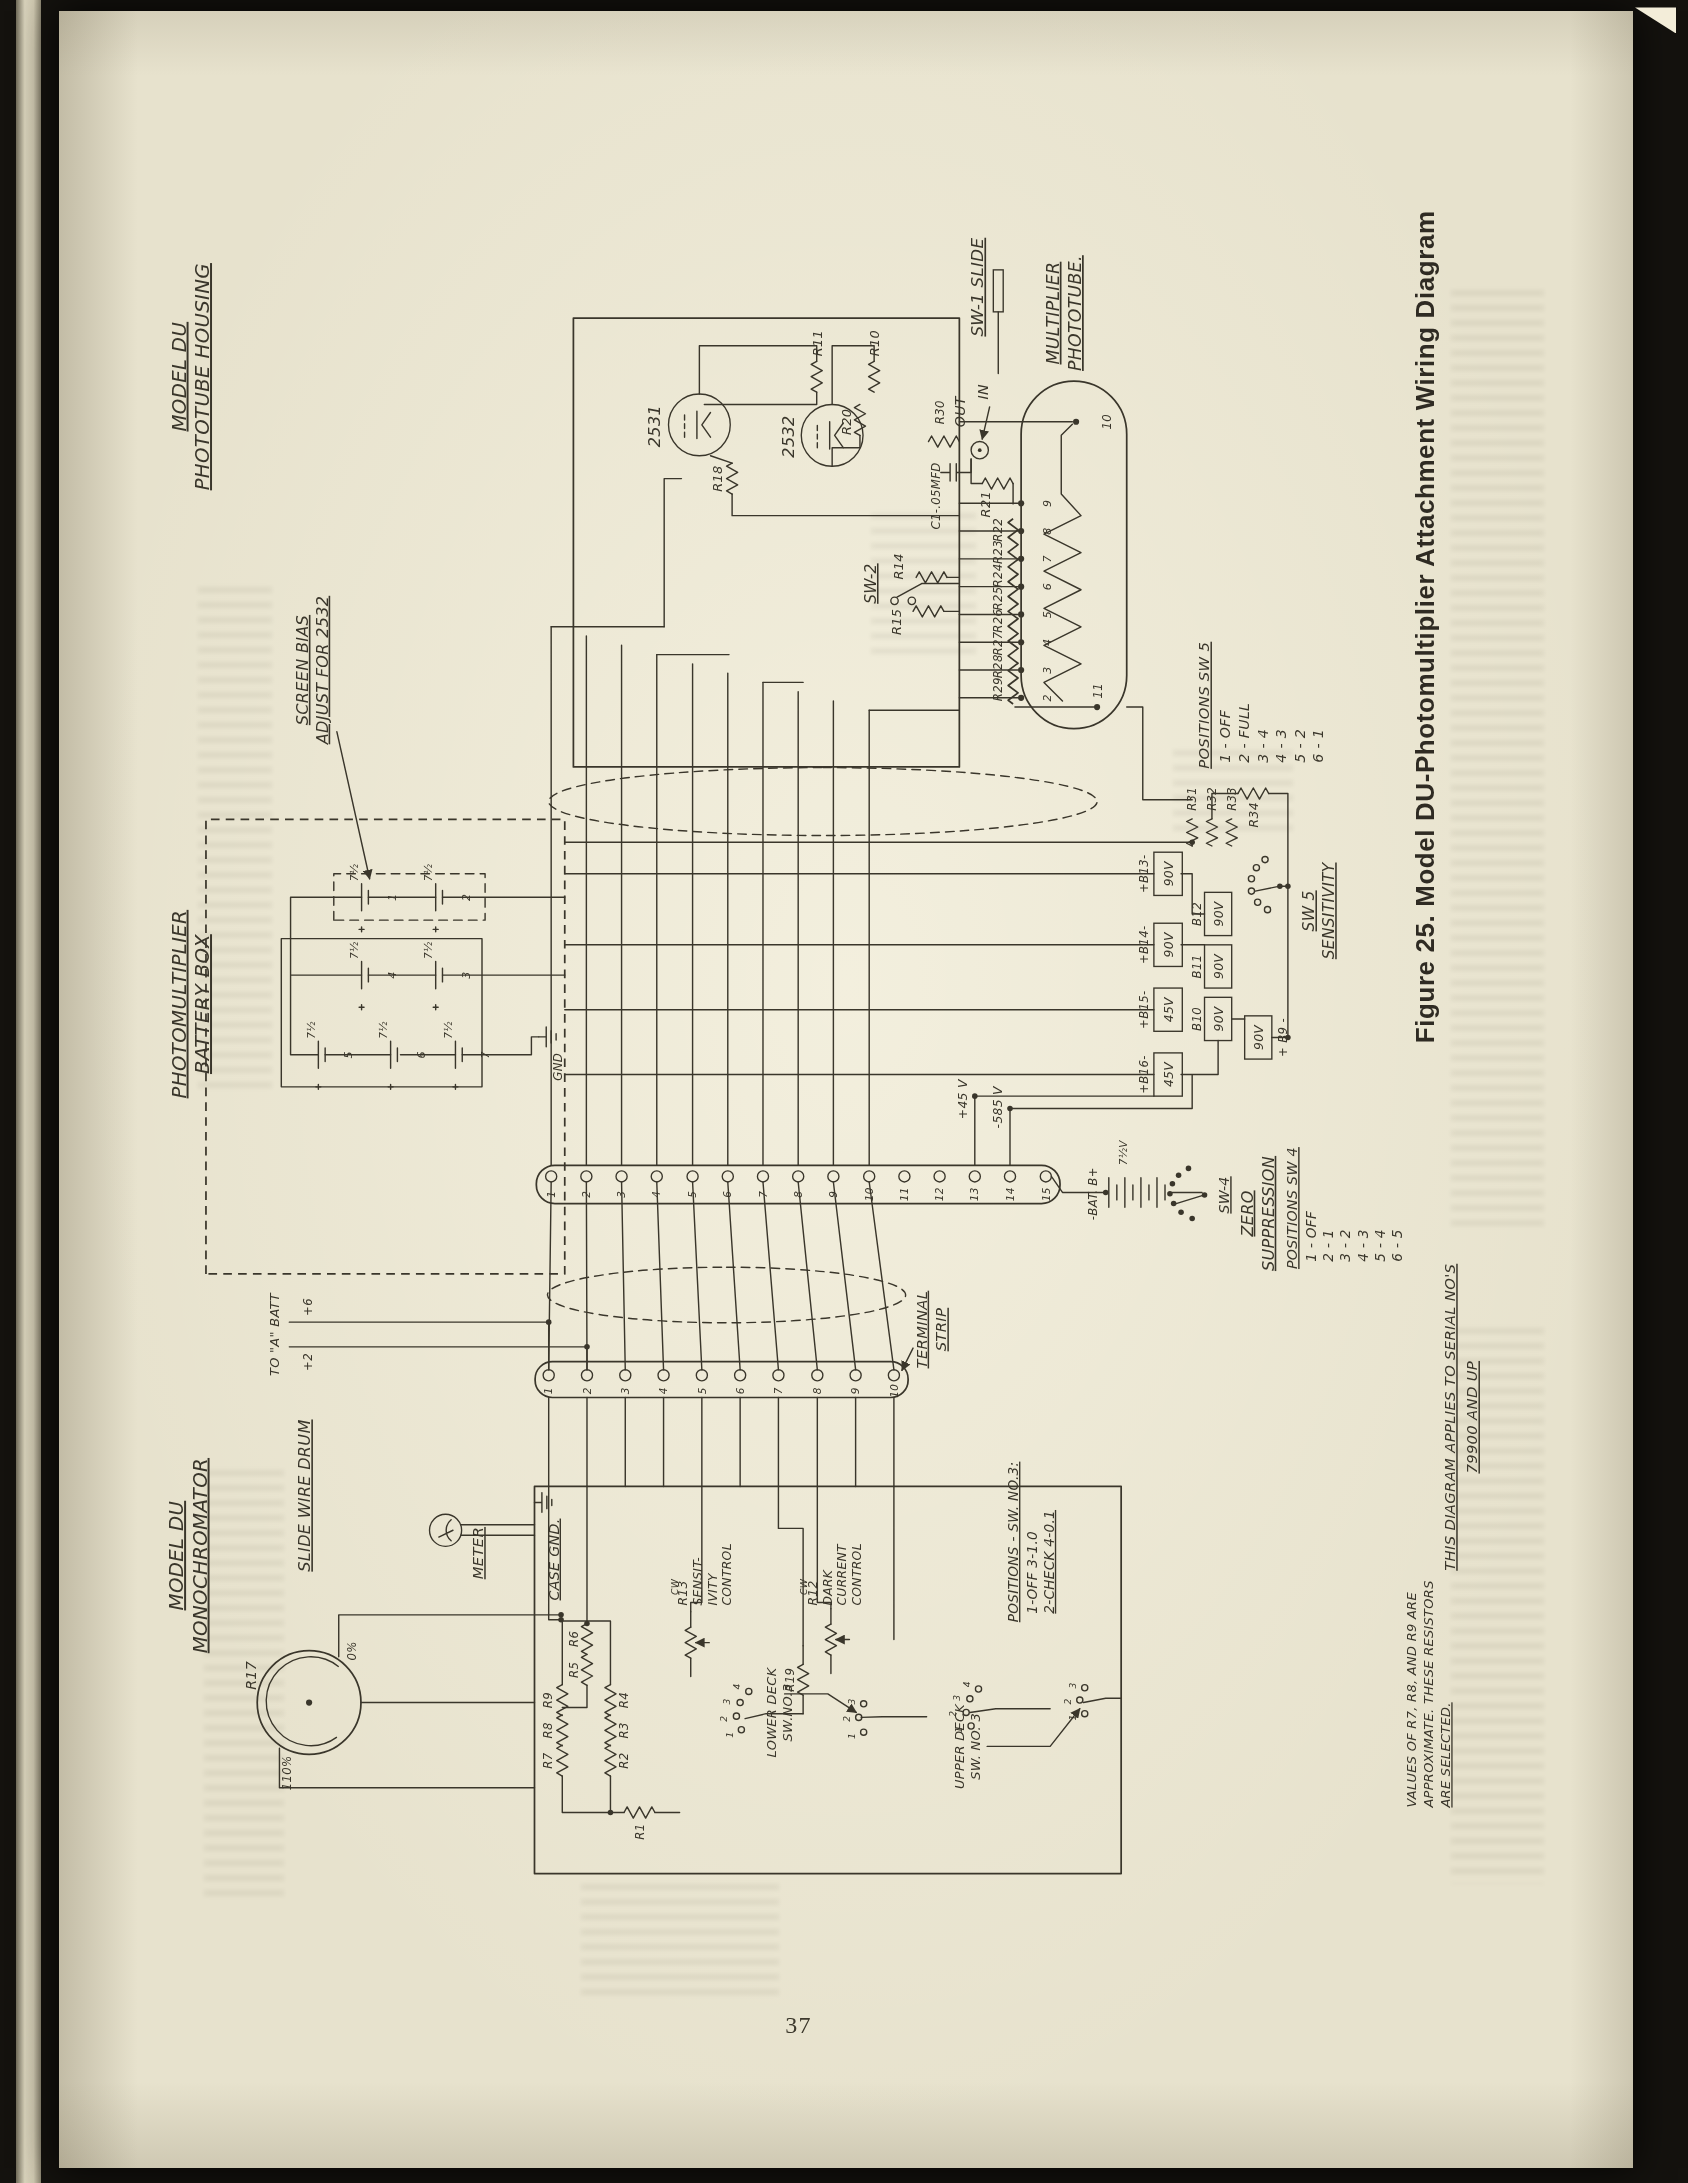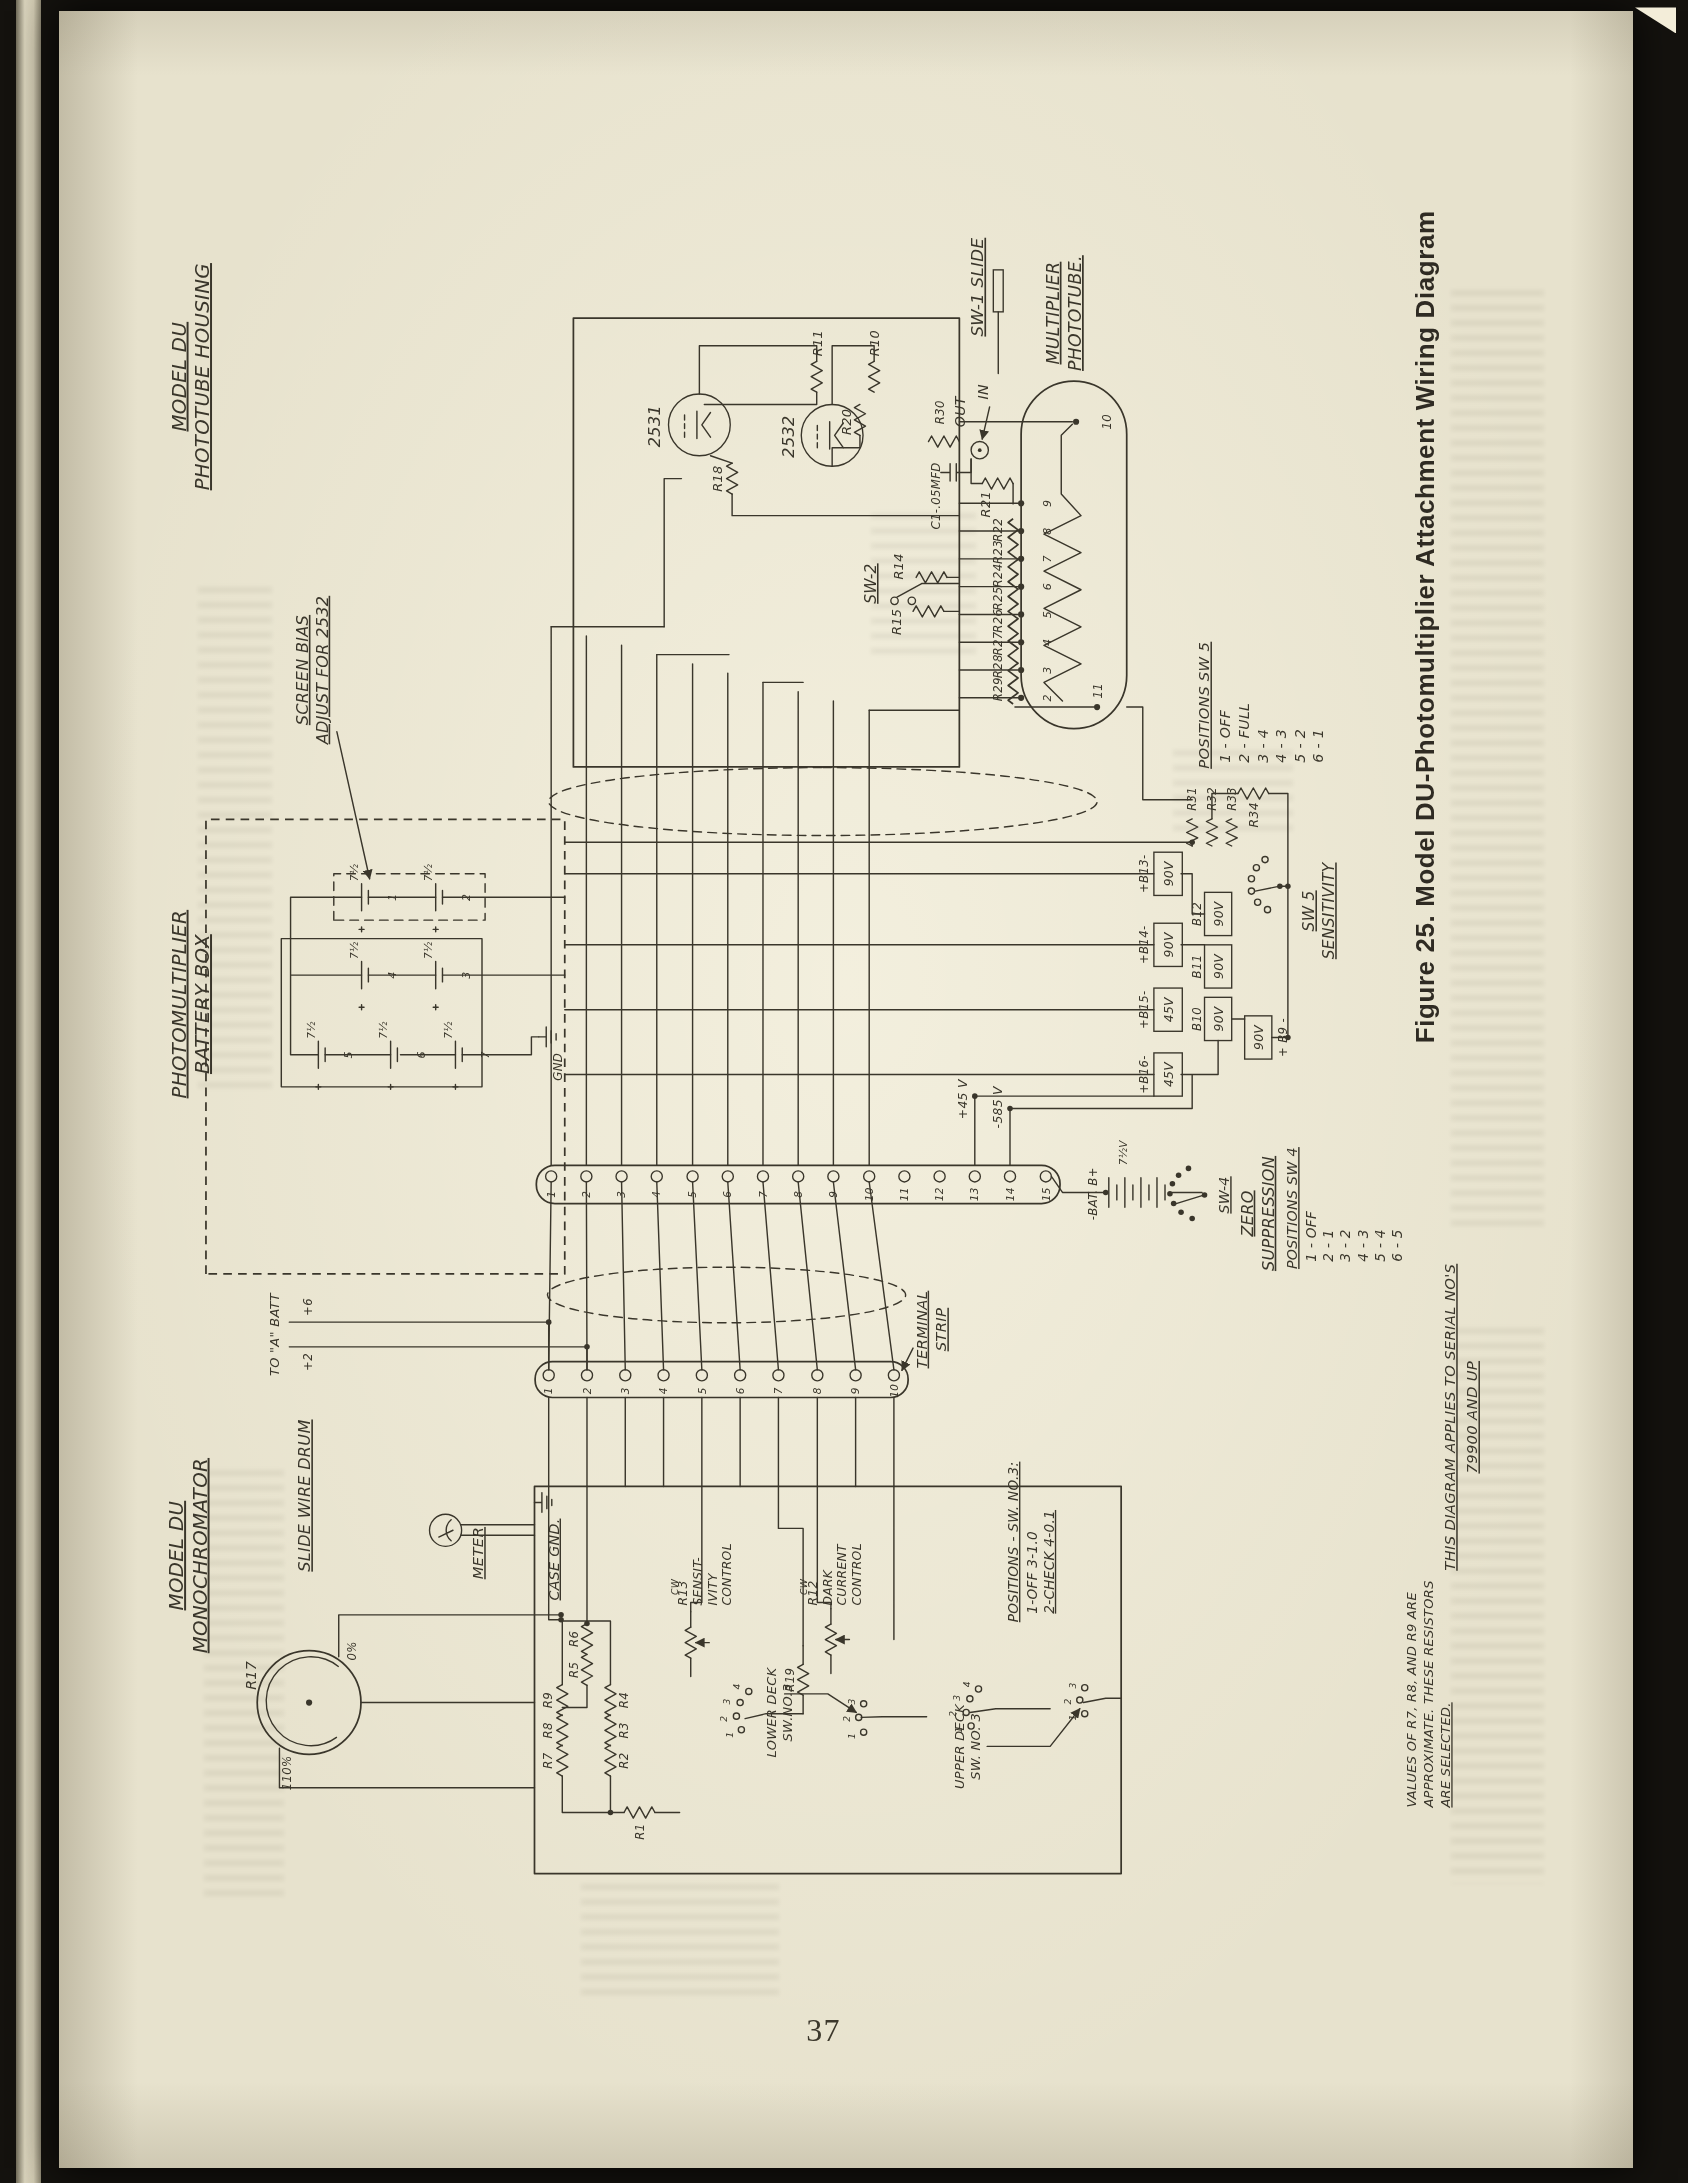--- a/index.html
+++ b/index.html
@@ -26,22 +26,22 @@
   .corner{
     position:absolute;left:1635px;top:7.4px;width:41px;height:26px;
     background:#f3edd9;clip-path:polygon(0 0,100% 0,100% 100%);
   }
   .ghost{
     position:absolute;
     background:repeating-linear-gradient(180deg, rgba(104,98,80,.20) 0 5.6px, rgba(104,98,80,0) 5.6px 15px);
     filter:blur(1.9px);opacity:.45;pointer-events:none;
   }
   .page-number{
-    position:absolute;left:771px;top:2012px;width:105px;text-align:center;
-    font-family:"Liberation Serif",serif;font-size:32px;color:#3c382c;letter-spacing:1.2px;
+    position:absolute;left:746px;top:2012px;width:105px;text-align:center;
+    font-family:"Liberation Serif",serif;font-size:24px;color:#3c382c;letter-spacing:1.2px;
   }
   svg.fig{position:absolute;left:0;top:0;}
   svg.fig text{font-family:"DejaVu Sans",sans-serif;font-style:italic;fill:#3a362b;letter-spacing:.5px;}
   svg.fig text.cap{font-family:"Liberation Sans",sans-serif;font-style:normal;font-weight:700;fill:#2f2b23;letter-spacing:1px;}
   .u{text-decoration:underline;}
   .w{stroke:#3a362b;stroke-width:2.3;fill:none;stroke-linecap:round;stroke-linejoin:round;}
   .w2{stroke:#3a362b;stroke-width:2.8;fill:none;stroke-linejoin:round;}
   .wd{stroke-dasharray:14 10;}
   .tc{stroke:#3a362b;stroke-width:2.2;fill:none;}
   .jd{fill:#3a362b;stroke:none;}

